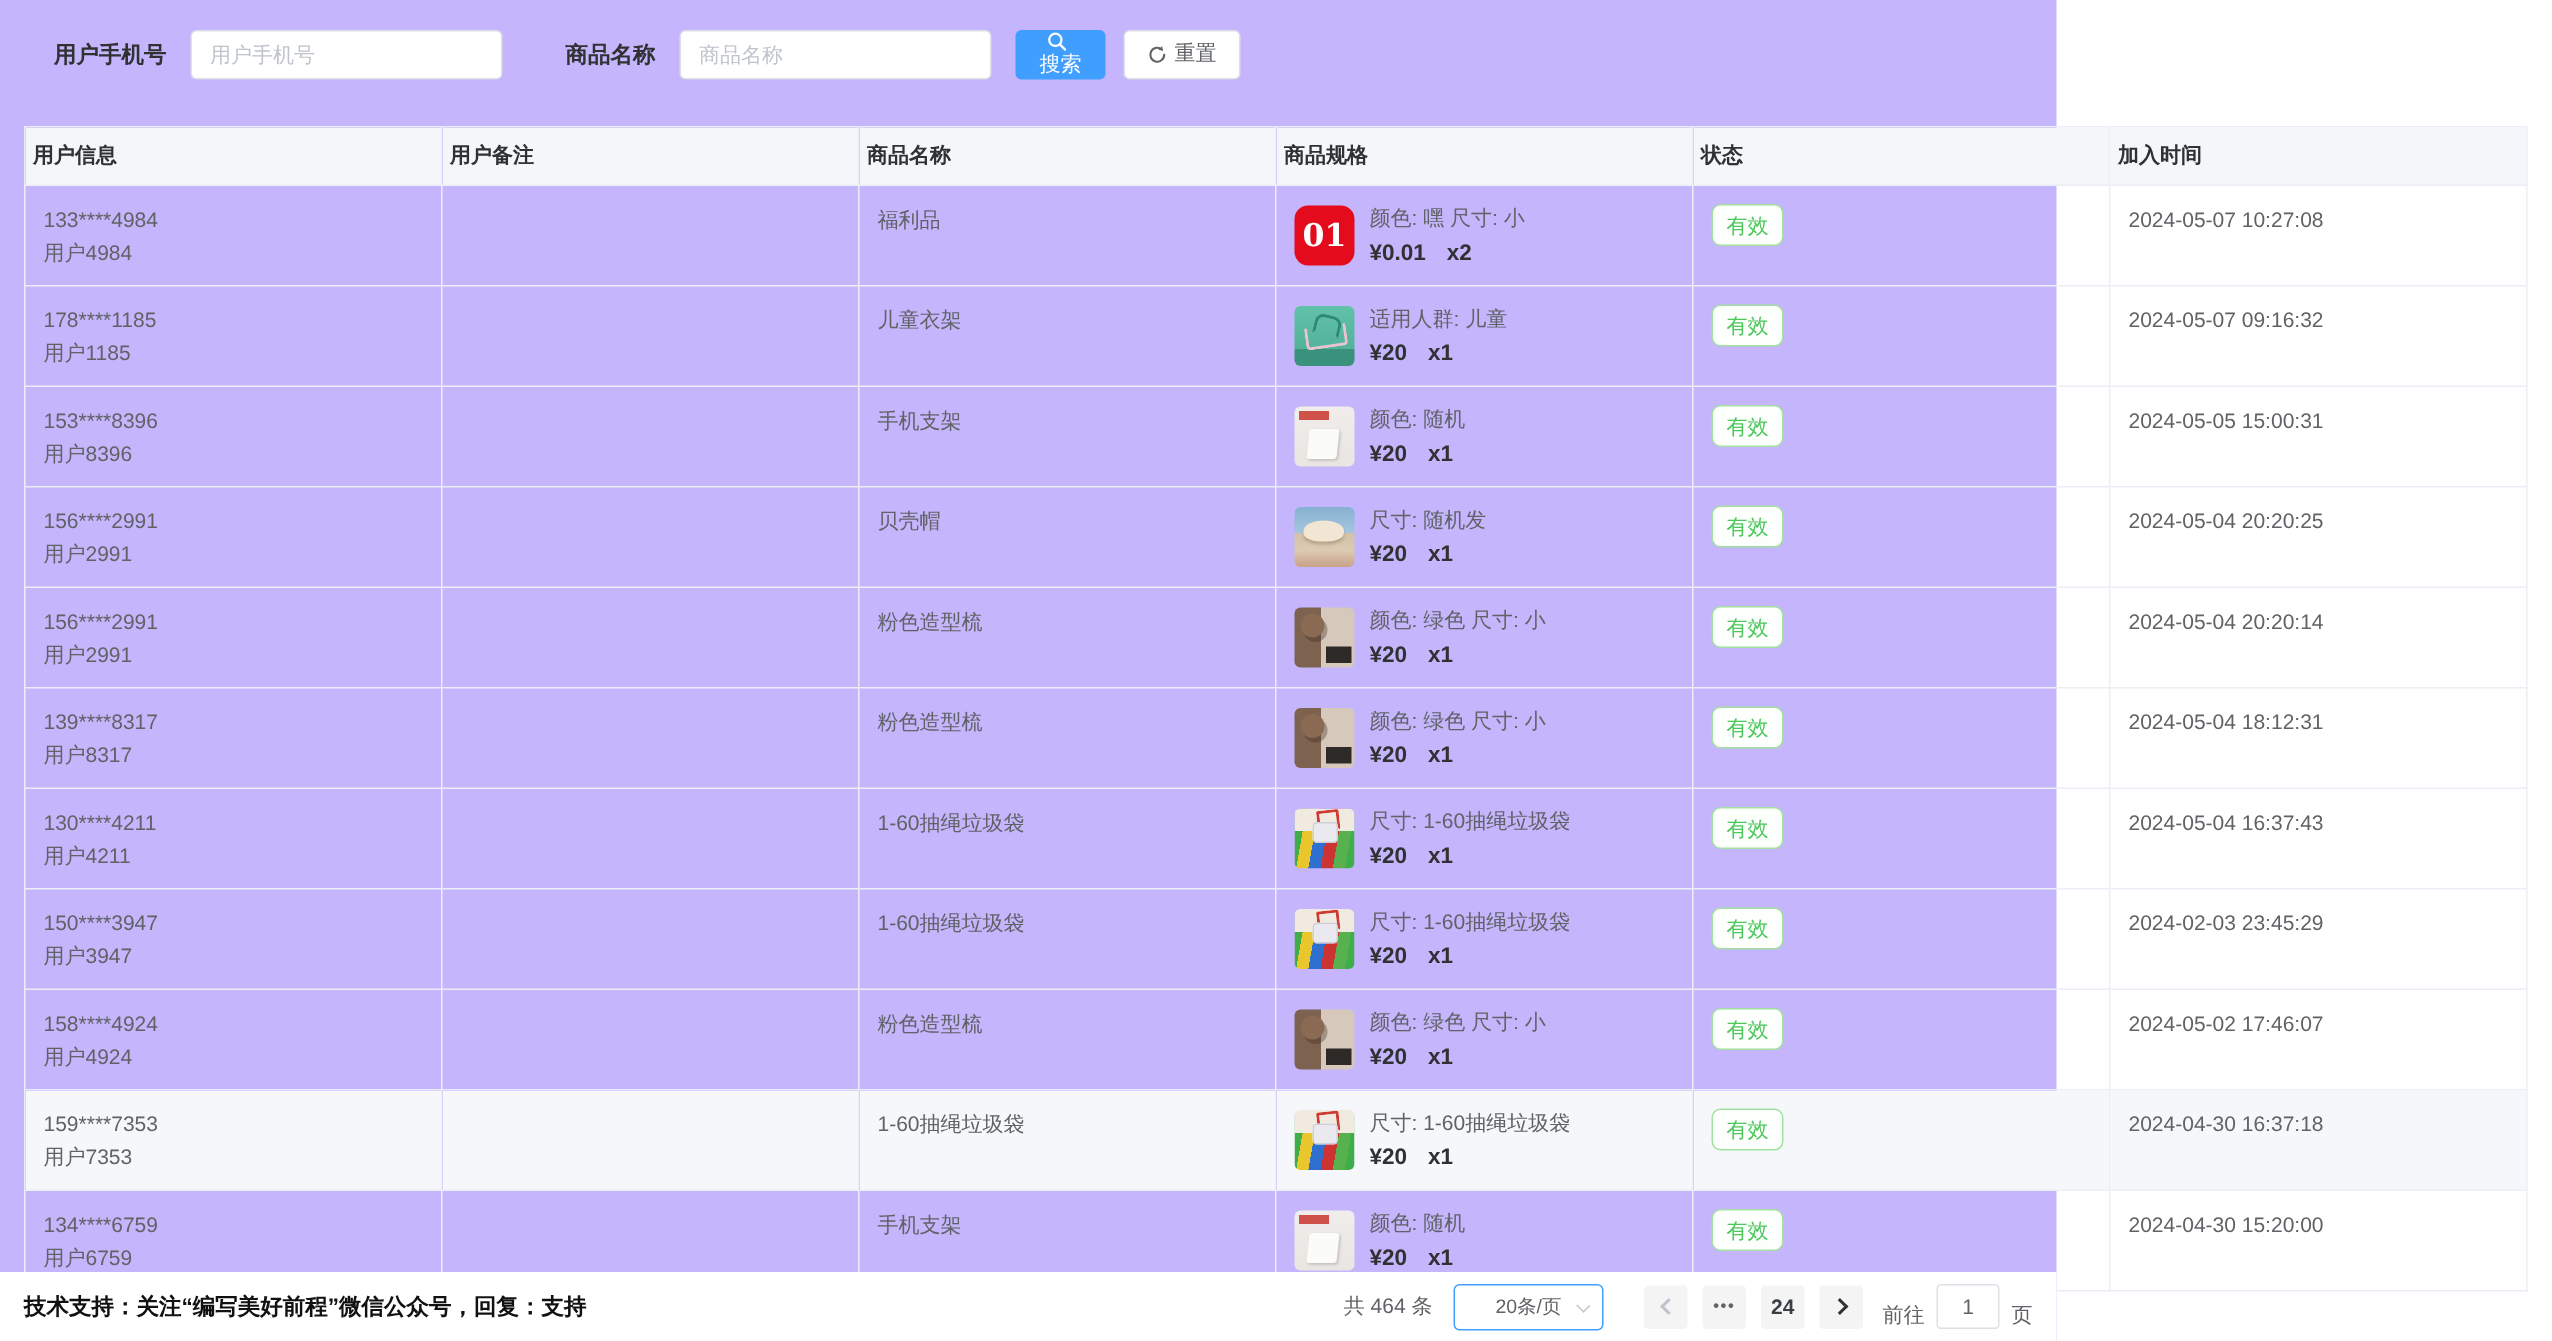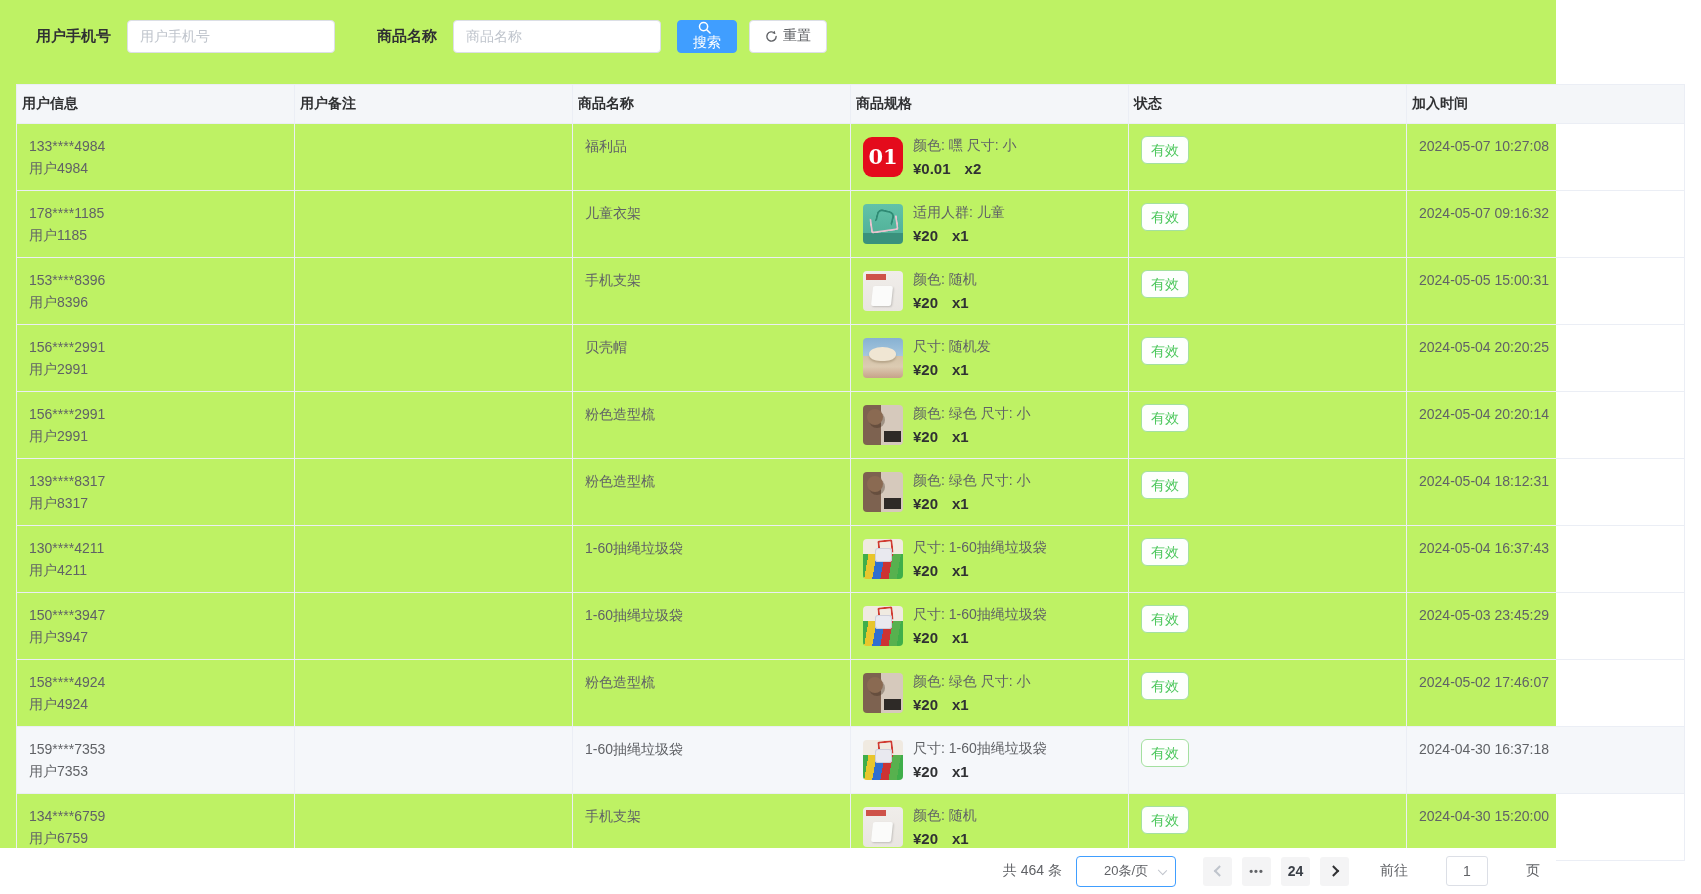--- a/index.html
+++ b/index.html
@@ -1,18 +1,18 @@
 <!DOCTYPE html>
 <html><head>
 <meta charset="utf-8">
 <style>
   * { margin:0; padding:0; box-sizing:border-box; }
   html,body { width:1701px; height:894px; overflow:hidden; background:#fff;
     font-family:"Liberation Sans","DejaVu Sans",sans-serif; }
-  .page { position:relative; width:1556px; height:894px; background:#bef264; }
+  .page { position:relative; width:1371px; height:894px; background:#c4b5fd; }
 
   
   .topbar { position:absolute; top:0; left:0; right:0; height:72px;
     display:flex; align-items:center; padding-left:36px; }
   .form-label { font-size:15px; font-weight:bold; color:#303133; margin-right:16px; white-space:nowrap; }
   .text-input { width:208px; height:33px; border:1px solid #dcdfe6; border-radius:4px;
     padding:0 12px; font-size:14px; color:#606266; outline:none;
     font-family:"Liberation Sans","DejaVu Sans",sans-serif; }
   .text-input::placeholder { color:#bfc4cc; }
   .gap-lg { width:42px; flex:none; }
@@ -84,21 +84,21 @@
     border-right:1.5px solid #c0c4cc; border-bottom:1.5px solid #c0c4cc; transform:rotate(45deg) scaleY(.9); margin-top:-2px; }
   .page-btn { min-width:29px; height:29px; padding:0 4px; margin:0 5px; border-radius:3px;
     background:#f4f4f5; color:#3a3f47; font-size:14px; font-weight:bold;
     display:inline-flex; align-items:center; justify-content:center; cursor:pointer; }
   .page-btn.active { background:#409eff; color:#fff; }
   .page-btn.dots { letter-spacing:1px; font-size:11px; color:#606266; }
   .arrow { width:8px; height:8px; border-top:2px solid #303133; border-left:2px solid #303133; }
   .arrow.left  { transform:rotate(-45deg) translate(1px,1px); }
   .arrow.right { transform:rotate(135deg) translate(1px,1px); }
   .page-btn.disabled .arrow { border-color:#bfc4cc; }
-  .goto { display:flex; align-items:center; margin-left:26px; white-space:nowrap; color:#606266;gap:30px; }
+  .goto { display:flex; align-items:flex-end; margin-left:8px; white-space:nowrap; color:#606266; }
   .goto-input { width:42px; height:30px; margin:0 8px; border:1px solid #dcdfe6; border-radius:3px;
     text-align:center; font-size:14px; color:#606266; outline:none;
     font-family:"Liberation Sans","DejaVu Sans",sans-serif; }
 </style>
 </head>
 <body>
 
 <div class="page">
 
   <div class="topbar">
@@ -375,21 +375,21 @@
           <div class="spec-line2">
             <span>¥20</span><span class="spec-qty">x1</span>
           </div>
         </div>
       </div>
     </td>
     <td>
       <span class="tag-valid">有效</span>
     </td>
     <td>
-      <div class="cell-line">2024-05-03 23:45:29</div>
+      <div class="cell-line">2024-02-03 23:45:29</div>
     </td>
   </tr>
         <tr>
     <td>
       <div class="cell-line">158****4924</div>
       <div class="cell-line">用户4924</div>
     </td>
     <td>
       <div class="cell-line"></div>
     </td>
@@ -475,20 +475,21 @@
       <span class="tag-valid">有效</span>
     </td>
     <td>
       <div class="cell-line">2024-04-30 15:20:00</div>
     </td>
   </tr>
       </tbody>
   </table>
 
   <div class="footer">
+    <span class="support">技术支持：关注“编写美好前程”微信公众号，回复：支持</span>
 
     <div class="pager">
       <span class="pager-total">共 464 条</span>
       <div class="size-select">
         <span>20条/页</span>
         <span class="caret"></span>
       </div>
       <span class="page-btn disabled">
           <span class="arrow left"></span>
         </span>

